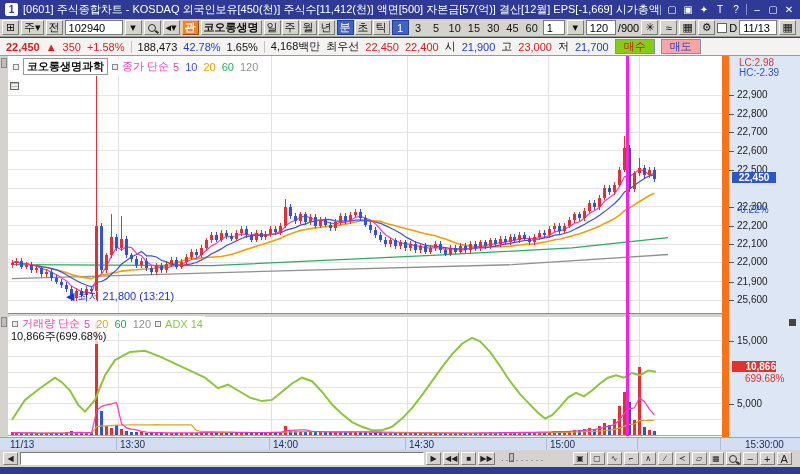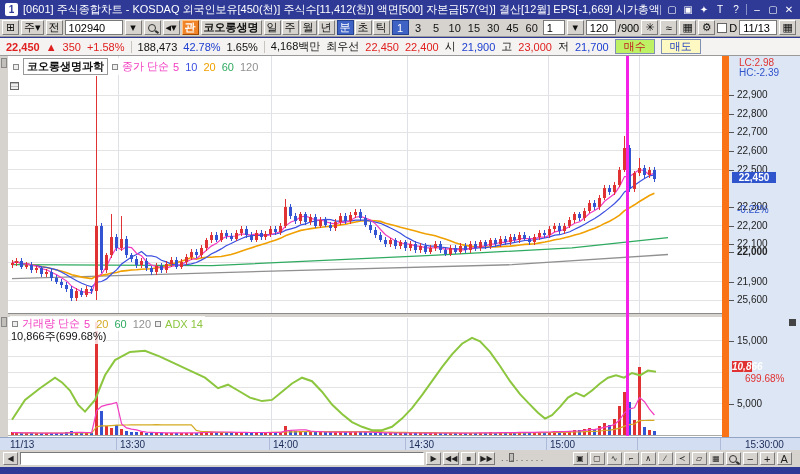--- a/index.html
+++ b/index.html
@@ -28,33 +28,33 @@
   .chk { width:10px; height:10px; background:#fff; border:1px solid #666; display:inline-block; }
 
   
   .quote { position:absolute; top:38px; left:0; right:0; height:18px; background:#f4f3f1; border-bottom:1px solid #9a9a9a; display:flex; align-items:center; padding:0 6px; gap:6px; white-space:nowrap; }
   .q-red { color:#e02020; font-weight:bold; }
   .q-red2 { color:#e02020; }
   .q-blue { color:#2040d0; }
   .q-blk { color:#111; }
   .qsep { width:1px; height:12px; background:#c8c5c0; }
   .qbtn { height:15px; padding:0 8px; font-size:11px; border:1px solid #8090b0; display:flex; align-items:center; }
-  .qbuy { background:#bef264; color:#c02020; }
-  .qsell { background:#fef9c3; color:#2040c0; }
+  .qbuy { background:#84cc16; color:#c02020; }
+  .qsell { background:#fca5a5; color:#2040c0; }
 
   
   .chart { position:absolute; top:56px; left:0; width:800px; height:381px; background:#d6d3ce; }
   .plot { position:absolute; left:8px; top:0; width:714px; height:381px; background:#fff; }
   .plot svg { position:absolute; left:0; top:0; }
   .yaxis { position:absolute; left:722px; top:0; width:78px; height:381px; background:#dde6f4; border-left:7px solid #f97316; font-size:10px; color:#222; }
   .ytick { position:absolute; left:8px; }
   .ytick:before { content:""; position:absolute; left:-8px; top:6px; width:5px; height:1px; background:#555; }
   .pmark { position:absolute; left:3px; width:44px; background:#2f54cc; color:#fff; font-weight:bold; text-align:center; padding:0 1px; }
   .pmarkpct { position:absolute; left:8px; color:#2f54cc;margin-top:19px; }
-  .vmark { position:absolute; left:3px; width:20px; background:#e03232; color:#fff; font-weight:bold; text-align:right;font-style:italic; }
+  .vmark { position:absolute; left:3px; width:44px; background:#e03232; color:#fff; font-weight:bold; text-align:right; }
   .vmarkpct { position:absolute; left:4px; color:#e03232; }
   .lc { position:absolute; left:10px; top:1px; color:#e03232; font-size:10px; }
   .hc { position:absolute; left:10px; top:11px; color:#2f54cc; font-size:10px; }
   .axicon { position:absolute; right:4px; top:263px; width:7px; height:7px; background:#444; }
   .legend { position:absolute; display:flex; align-items:center; gap:4px; font-size:11px; background:rgba(255,255,255,.85); padding:0 2px; }
   .sq { width:6px; height:6px; border:1px solid #888; background:#eee; flex:0 0 auto; }
   .stockbox { border:1px solid #999; background:#fff; font-weight:bold; padding:0 3px; color:#111; }
   .anno { position:absolute; font-size:11px; white-space:nowrap; }
   .cursor { position:absolute; top:0; width:3px; height:380px; background:#f322e6; }
   .gridicon { position:absolute; left:2px; top:26px; width:9px; height:8px; border:1px solid #666; background:
@@ -621,20 +621,23 @@
         <span id="priceMaLegend" style="display:flex;gap:6px">
             <span style="color:#f23cc0">5</span>
             <span style="color:#3c50e0">10</span>
             <span style="color:#f0a000">20</span>
             <span style="color:#2faa60">60</span>
             <span style="color:#909090">120</span>
           </span>
       </div>
       <div class="gridicon"></div>
 
+      <div class="anno" style="left:58px;top:233px;color:#2233cc">
+        <span>◀</span> <span>최저 21,800 (13:21)</span>
+      </div>
 
       <div class="legend" style="left:2px;top:260px">
         <span class="sq"></span>
         <span style="color:#f23cc0">거래량 단순</span>
         <span id="volMaLegend" style="display:flex;gap:6px">
             <span style="color:#f23cc0">5</span>
             <span style="color:#d4aa22">20</span>
             <span style="color:#2faa60">60</span>
             <span style="color:#909090">120</span>
           </span>
@@ -651,21 +654,21 @@
       <span class="hc">HC:-2.39</span>
       <div id="yTicks">
           <span class="ytick" style="top: 33px;">22,900</span>
           <span class="ytick" style="top: 51.65px;">22,800</span>
           <span class="ytick" style="top: 70.3px;">22,700</span>
           <span class="ytick" style="top: 88.95px;">22,600</span>
           <span class="ytick" style="top: 107.6px;">22,500</span>
           <span class="ytick" style="top: 144.9px;">22,300</span>
           <span class="ytick" style="top: 163.55px;">22,200</span>
           <span class="ytick" style="top: 182.2px;">22,100</span>
-          <span class="ytick" style="top: 190px; font-weight: bold;">22,000</span>
+          <span class="ytick" style="top: 200px;">22,000</span>
           <span class="ytick" style="top: 219.5px;">21,900</span>
           <span class="ytick" style="top: 238.15px;">25,600</span>
           <span class="ytick" style="top: 278.5px;">15,000</span>
           <span class="ytick" style="top: 341.5px;">5,000</span>
         </div>
       <span class="pmark" id="priceMarker" style="top: 115.925px;">22,450</span>
       <span class="pmarkpct" id="priceMarkerPct" style="top: 128.925px;">-0.22%</span>
       <span class="vmark" id="volMarker" style="top: 304.544px;">10,866</span>
       <span class="vmarkpct" id="volMarkerPct" style="top: 316.544px; padding-left: 12px;">699.68%</span>
       <span class="axicon"></span>

